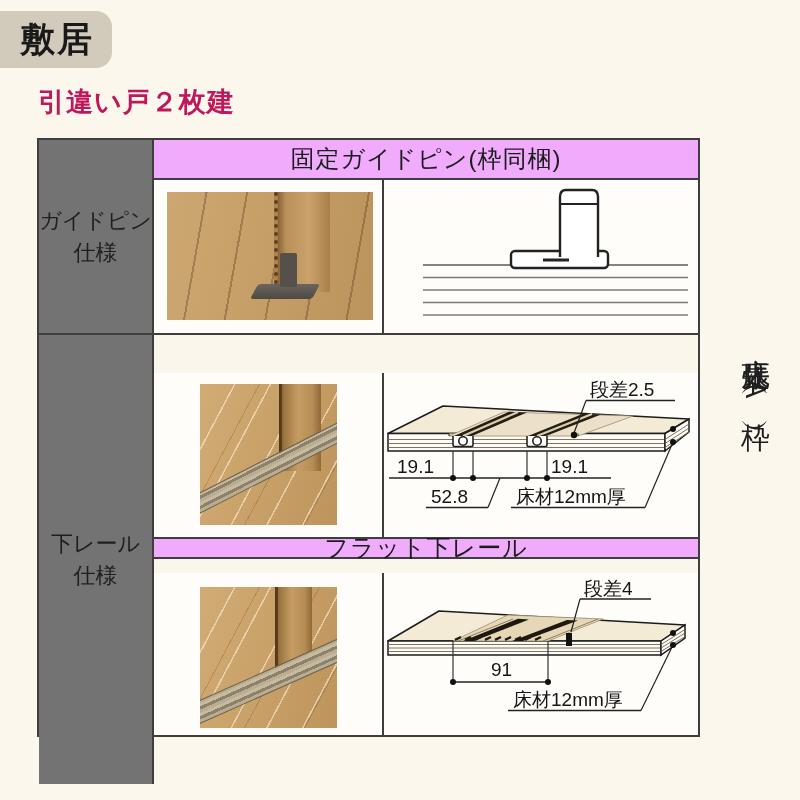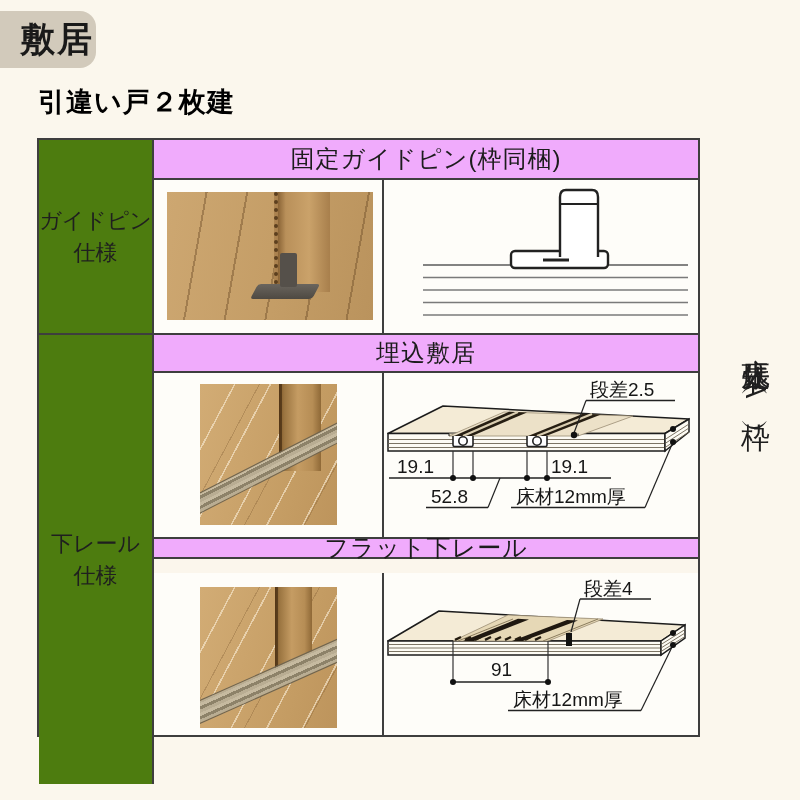--- a/index.html
+++ b/index.html
@@ -8,46 +8,46 @@
     background:#fbf7ed;
     font-family:"Liberation Sans","DejaVu Sans",sans-serif;
     color:#1c1c1c;
     position:relative;
     overflow:hidden;
   }
   .abs{position:absolute;}
 
   
   .badge{
-    left:0;top:11px;width:96px;height:57px;
+    left:0;top:11px;width:112px;height:57px;
     background:#d2cabb;
     border-radius:0 16px 16px 0;
     display:flex;align-items:center;
     padding-left:20px;box-sizing:border-box;
   }
   .badge span{font-size:35px;font-weight:bold;color:#191919;letter-spacing:2px;}
 
   .subtitle{
     left:38px;top:84px;
-    font-size:27px;font-weight:600;color:#000000;letter-spacing:1px;
+    font-size:27px;font-weight:600;color:#be185d;letter-spacing:1px;
   }
 
   
   .spec-table{
     left:37px;top:138px;width:663px;height:599px;
     border:2px solid #3e3e3e;box-sizing:border-box;
     background:#fbf6ec;
   }
   .cell{position:absolute;box-sizing:border-box;}
   .spec-col{
     left:0;width:115px;
     border-right:2px solid #3e3e3e;
     display:flex;align-items:center;justify-content:center;
     text-align:center;
-    background:#4d7c0f;
+    background:#737373;
   }
   .spec-col .lbl{font-size:22px;font-weight:500;line-height:1.45;color:#1f1f1f;}
   .hdr{
     left:115px;right:0;
     background:#f0abfc;
     border-bottom:2px solid #3e3e3e;
     display:flex;align-items:center;justify-content:center;
     font-size:24px;font-weight:500;color:#1c1c1c;letter-spacing:1px;
   }
   .content{
@@ -137,21 +137,20 @@
       <span>下レール</span><br>
       <span>仕様</span>
     </div>
   </div>
 
   <div class="cell hdr" style="top:0;height:40px;">固定ガイドピン(枠同梱)</div>
   <div class="cell content row-border-bottom" style="top:40px;height:155px;">
     <div class="split"></div>
   </div>
 
-  <div class="cell hdr" style="top:195px;height:38px;">埋込敷居</div>
   <div class="cell content row-border-bottom" style="top:233px;height:166px;">
     <div class="split"></div>
   </div>
 
   <div class="cell hdr" style="top:399px;height:20px;">フラット下レール</div>
   <div class="cell content" style="top:433px;height:162px;">
     <div class="split"></div>
   </div>
 </div>
 

